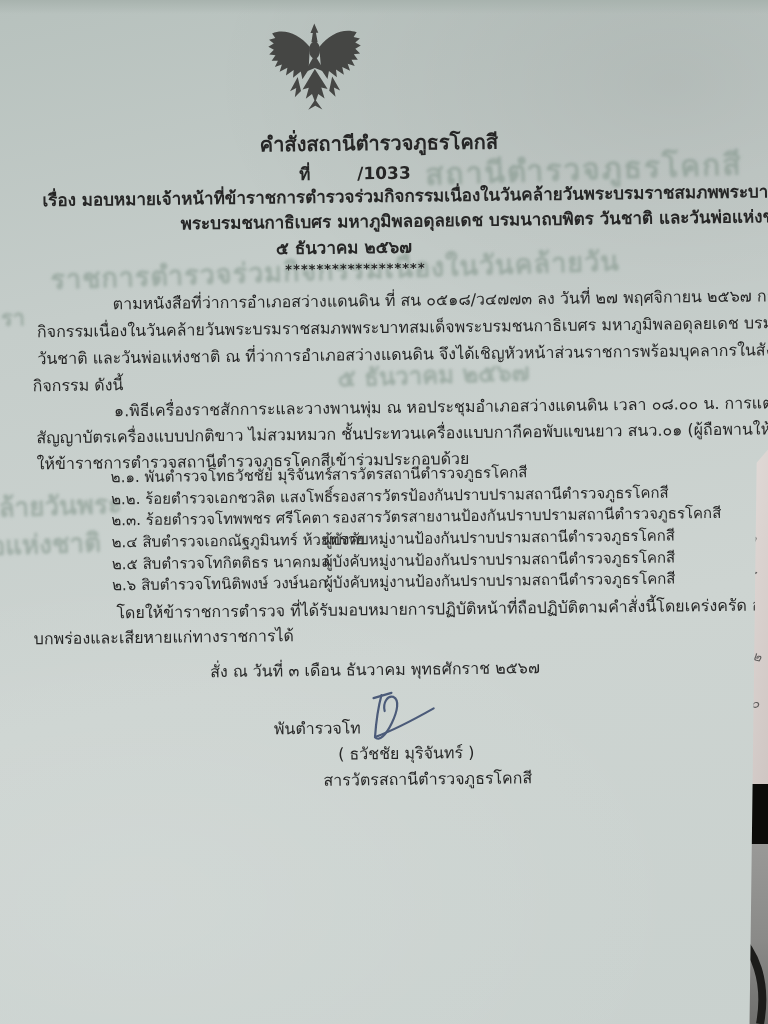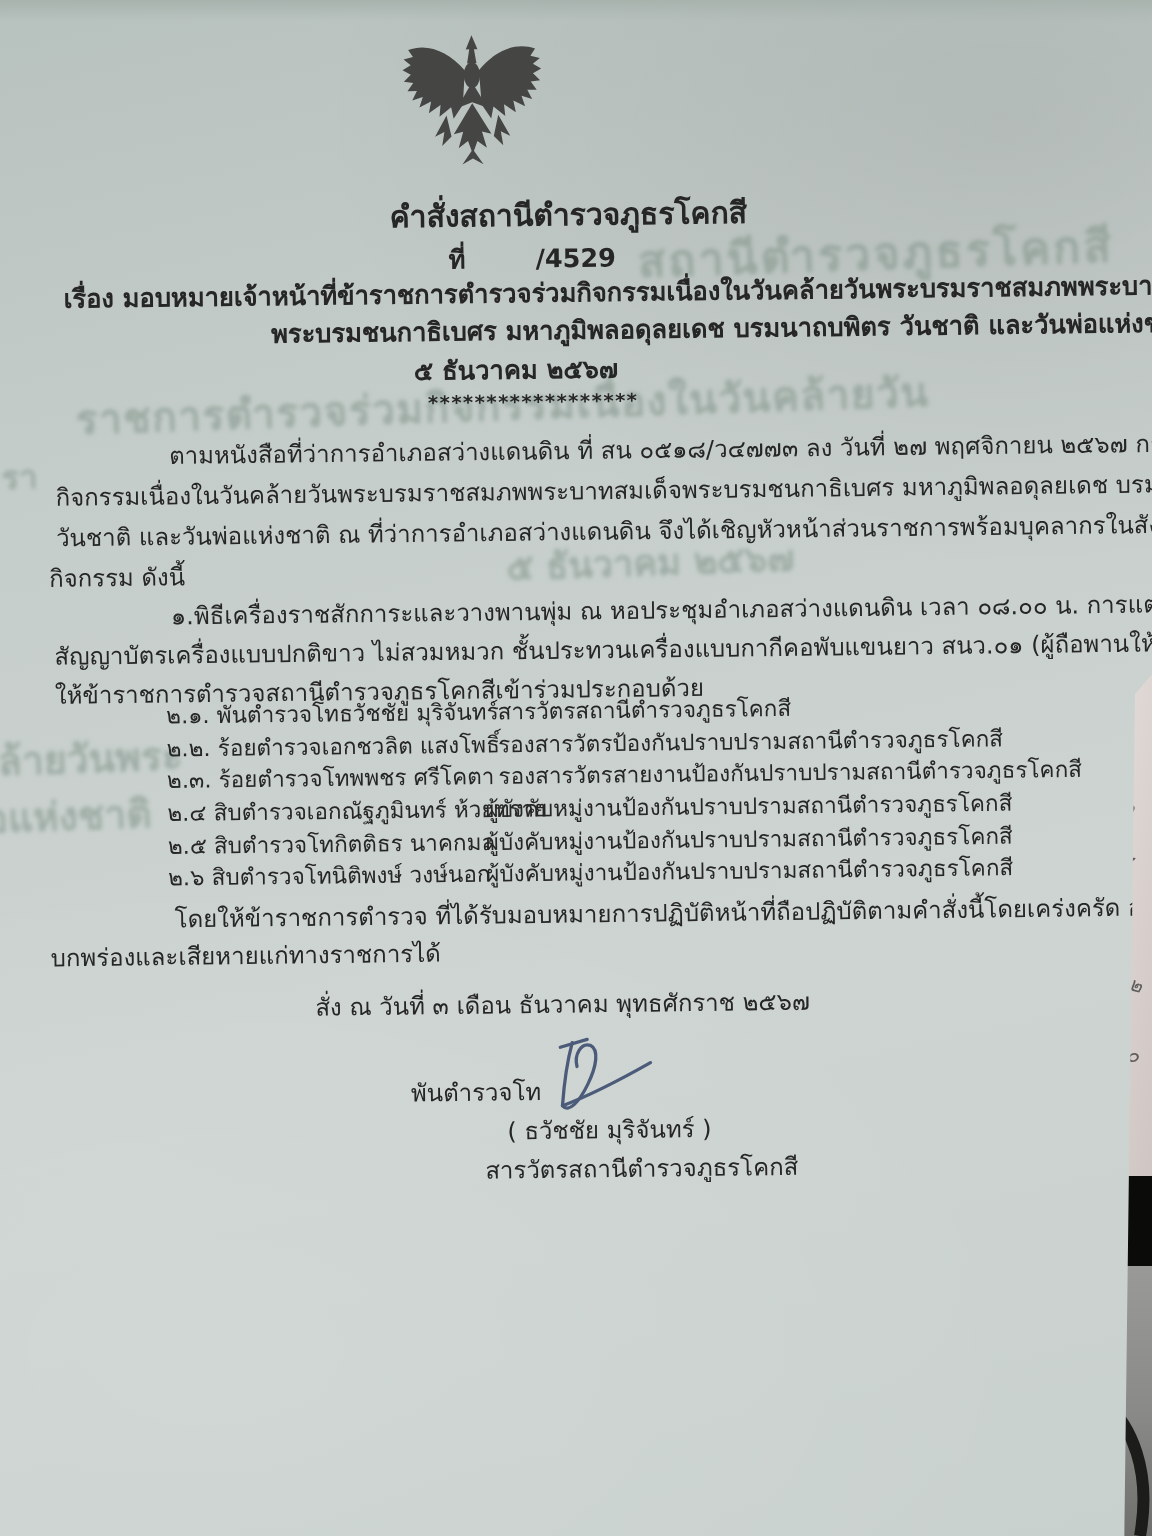--- a/index.html
+++ b/index.html
@@ -104,21 +104,21 @@
           <path d="M66 32 C80 15 98 8 114 14 L110 20 L118 22 L112 27 L119 31 L112 35 L118 41 L110 42 L115 49 L107 49 L111 57 L102 54 L105 63 L95 58 L97 68 L87 61 L88 71 L78 63 L76 73 L68 61 Z"></path>
           <path d="M60 60 L44 86 L52 84 L48 98 L56 92 L60 103 L64 92 L72 98 L68 84 L76 86 Z"></path>
           <path d="M60 99 L51 112 L60 107 L69 112 Z"></path>
           <path d="M38 70 L28 88 L36 84 L34 96 L42 88 Z"></path>
           <path d="M82 70 L92 88 L84 84 L86 96 L78 88 Z"></path>
         </svg>
       </div>
 
       <div class="line b" style="left:263px;top:131px;font-size:20px;">คำสั่งสถานีตำรวจภูธรโคกสี</div>
       <div class="line b" style="left:302px;top:163px;font-size:17px;">ที่</div>
-      <div class="line b" style="left:360px;top:163px;font-size:17px;">/4529</div>
+      <div class="line b" style="left:360px;top:163px;font-size:17px;">/1033</div>
       <div class="line b" style="left:45px;top:186px;font-size:17px;">เรื่อง  มอบหมายเจ้าหน้าที่ข้าราชการตำรวจร่วมกิจกรรมเนื่องในวันคล้ายวันพระบรมราชสมภพพระบาทสมเด็จ</div>
       <div class="line b" style="left:183px;top:211px;font-size:17px;">พระบรมชนกาธิเบศร มหาภูมิพลอดุลยเดช บรมนาถบพิตร วันชาติ และวันพ่อแห่งชาติ</div>
       <div class="line b" style="left:278px;top:237px;font-size:17px;">๕  ธันวาคม ๒๕๖๗</div>
       <div class="line b" style="left:287px;top:261px;font-size:13px;letter-spacing:1px;">******************</div>
 
       <div class="line" style="left:114px;top:291px;font-size:16px;">ตามหนังสือที่ว่าการอำเภอสว่างแดนดิน ที่ สน ๐๕๑๘/ว๔๗๗๓ ลง วันที่ ๒๗ พฤศจิกายน ๒๕๖๗ การจัด</div>
       <div class="line" style="left:38px;top:318px;font-size:16px;">กิจกรรมเนื่องในวันคล้ายวันพระบรมราชสมภพพระบาทสมเด็จพระบรมชนกาธิเบศร มหาภูมิพลอดุลยเดช บรมนาถบพิตร</div>
       <div class="line" style="left:38px;top:345px;font-size:16px;">วันชาติ และวันพ่อแห่งชาติ ณ ที่ว่าการอำเภอสว่างแดนดิน จึงได้เชิญหัวหน้าส่วนราชการพร้อมบุคลากรในสังกัด ร่วม</div>
       <div class="line" style="left:33px;top:372px;font-size:16px;">กิจกรรม ดังนี้</div>
 

